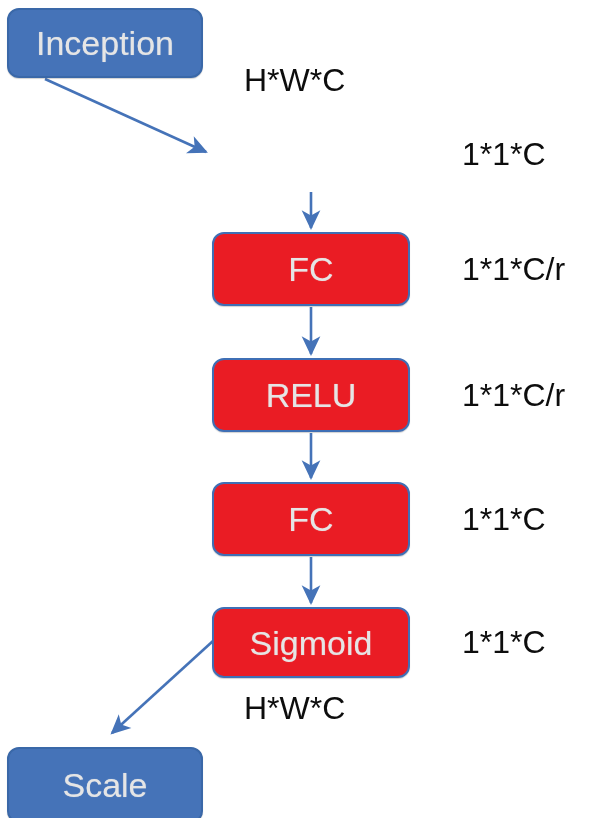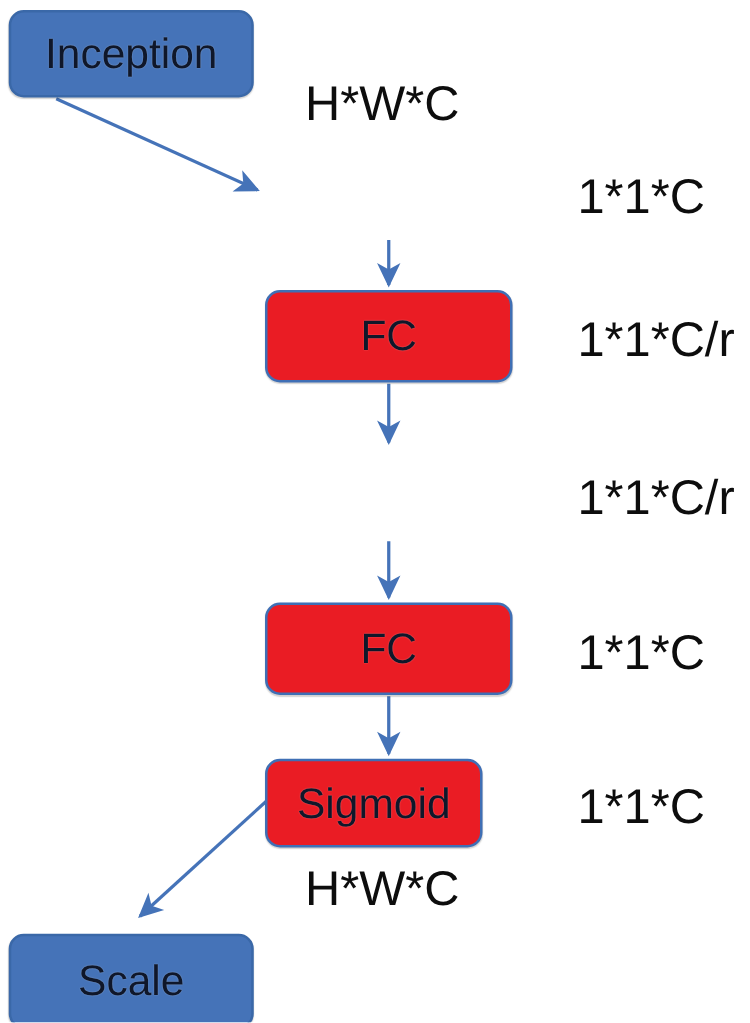--- a/index.html
+++ b/index.html
@@ -19,21 +19,21 @@
     overflow: hidden;
   }
   .node {
     position: absolute;
     box-sizing: border-box;
     display: flex;
     align-items: center;
     justify-content: center;
     border-radius: 12px;
     border: 2px solid #3f6fb5;
-    color: #0f172a;
+    color: #e5e5e5;
     text-align: center;
     line-height: 1;
     letter-spacing: 0px;
     user-select: none;
   }
   .node-blue {
     background: #4573b8;
     border-color: #3a68a8;
     box-shadow: 0 1px 1px rgba(0,0,0,0.18);
   }
@@ -43,21 +43,21 @@
     box-shadow: 0 1px 1px rgba(0,0,0,0.18);
   }
   .node-label {
     display: block;
     font-weight: 400;
     text-shadow: 0 0 1px rgba(255,255,255,0.45);
   }
   .dim-label {
     position: absolute;
     color: #0d0d0d;
-    font-size: 39px;
+    font-size: 32px;
     line-height: 1;
     white-space: nowrap;
     font-weight: 400;
     user-select: none;
   }
   #arrows {
     position: absolute;
     left: 0;
     top: 0;
     width: 600px;
@@ -96,28 +96,31 @@
 
   <div class="dim-label" style="left:244px; top:64px;">H*W*C</div>
 
   <div class="dim-label" style="left:462px; top:138px;">1*1*C</div>
 
   <div class="node node-red" style="left:212px; top:232px; width:198px; height:74px; font-size:34px;">
     <span class="node-label">FC</span>
   </div>
   <div class="dim-label" style="left:462px; top:253px;">1*1*C/r</div>
 
+  <div class="node node-red" style="left:212px; top:358px; width:198px; height:74px; font-size:34px;">
+    <span class="node-label">RELU</span>
+  </div>
   <div class="dim-label" style="left:462px; top:379px;">1*1*C/r</div>
 
   <div class="node node-red" style="left:212px; top:482px; width:198px; height:74px; font-size:34px;">
     <span class="node-label">FC</span>
   </div>
   <div class="dim-label" style="left:462px; top:503px;">1*1*C</div>
 
-  <div class="node node-red" style="left:212px; top:607px; width:174px; height:71px; font-size:34px;">
+  <div class="node node-red" style="left:212px; top:607px; width:198px; height:71px; font-size:34px;">
     <span class="node-label">Sigmoid</span>
   </div>
   <div class="dim-label" style="left:462px; top:626px;">1*1*C</div>
 
   <div class="dim-label" style="left:244px; top:692px;">H*W*C</div>
 
   <div class="node node-blue" style="left:7px; top:747px; width:196px; height:76px; font-size:34px;">
     <span class="node-label">Scale</span>
   </div>
 

